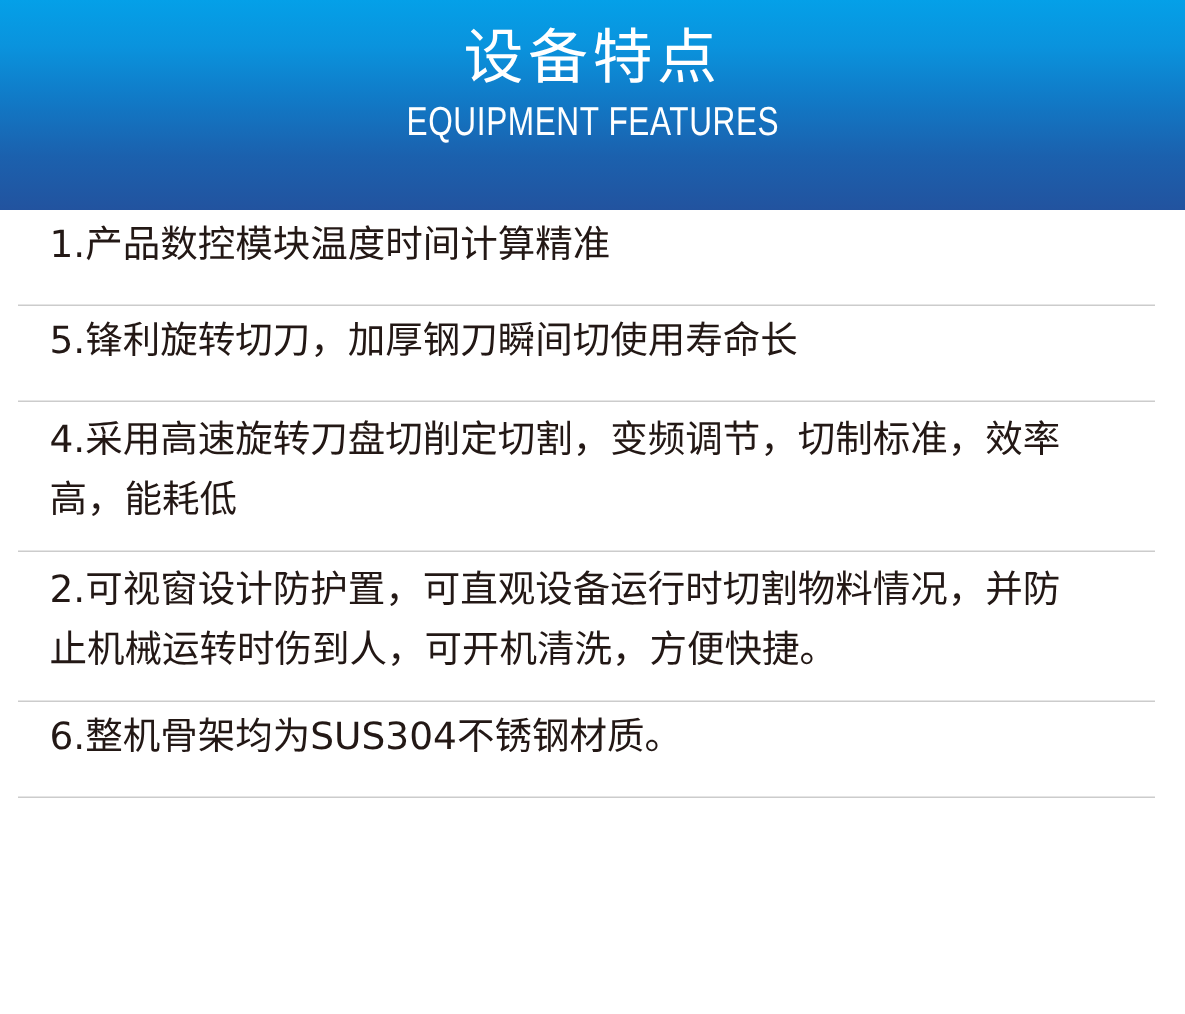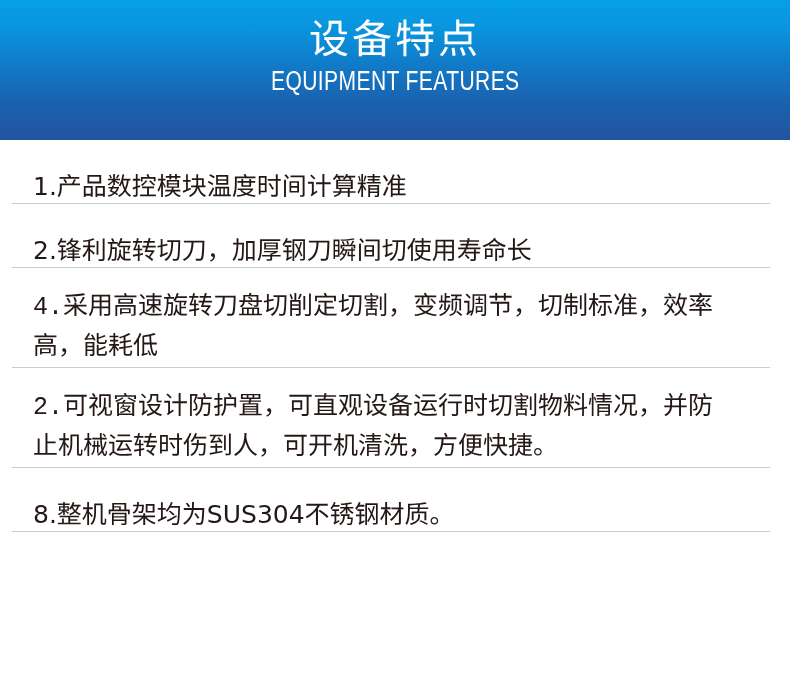--- a/index.html
+++ b/index.html
@@ -73,21 +73,21 @@
     padding: 0;
     margin: 0;
     list-style: none;
   }
 
   .feature-item {
     position: relative;
     box-sizing: border-box;
     padding: 5px 20px 0 33px;
     display: flex;
-    align-items: flex-end;
+    align-items: flex-start;
   }
 
   .feature-text {
     color: #231815;
     font-size: 25px;
     line-height: 35px;
     font-weight: 400;
     font-family: "DejaVu Sans", "Liberation Sans", sans-serif;
     letter-spacing: 0px;
     white-space: pre-line;
@@ -97,21 +97,20 @@
   
   .feature-item.single {
     height: 64px;
   }
   
   .feature-item.double {
     height: 100px;
   }
   .feature-item.double .feature-text {
     line-height: 40px;
-    font-family: Liberation Mono, monospace;
   }
 
   
   .divider {
     position: absolute;
     left: 12px;
     right: 20px;
     bottom: 0;
     height: 1px;
     background: #cccccc;
@@ -135,39 +134,39 @@
   </header>
 
   <ul class="feature-list">
 
     <li class="feature-item single">
       <span class="feature-text">1.产品数控模块温度时间计算精准</span>
       <span class="divider"></span>
     </li>
 
     <li class="feature-item single">
-      <span class="feature-text">2.锋利旋转切刀，加厚钢刀瞬间切使用寿命长</span>
+      <span class="feature-text">5.锋利旋转切刀，加厚钢刀瞬间切使用寿命长</span>
       <span class="divider"></span>
     </li>
 
 
     <li class="feature-item double">
       <span class="feature-text">4.采用高速旋转刀盘切削定切割，变频调节，切制标准，效率
 高，能耗低</span>
       <span class="divider"></span>
     </li>
 
     <li class="feature-item double">
       <span class="feature-text">2.可视窗设计防护置，可直观设备运行时切割物料情况，并防
 止机械运转时伤到人，可开机清洗，方便快捷。</span>
       <span class="divider"></span>
     </li>
 
     <li class="feature-item single">
-      <span class="feature-text">8.整机骨架均为SUS304不锈钢材质。</span>
+      <span class="feature-text">6.整机骨架均为SUS304不锈钢材质。</span>
       <span class="divider"></span>
     </li>
 
   </ul>
 
   <div class="spacer-bottom"></div>
 
 </div>
 
 </body></html>

